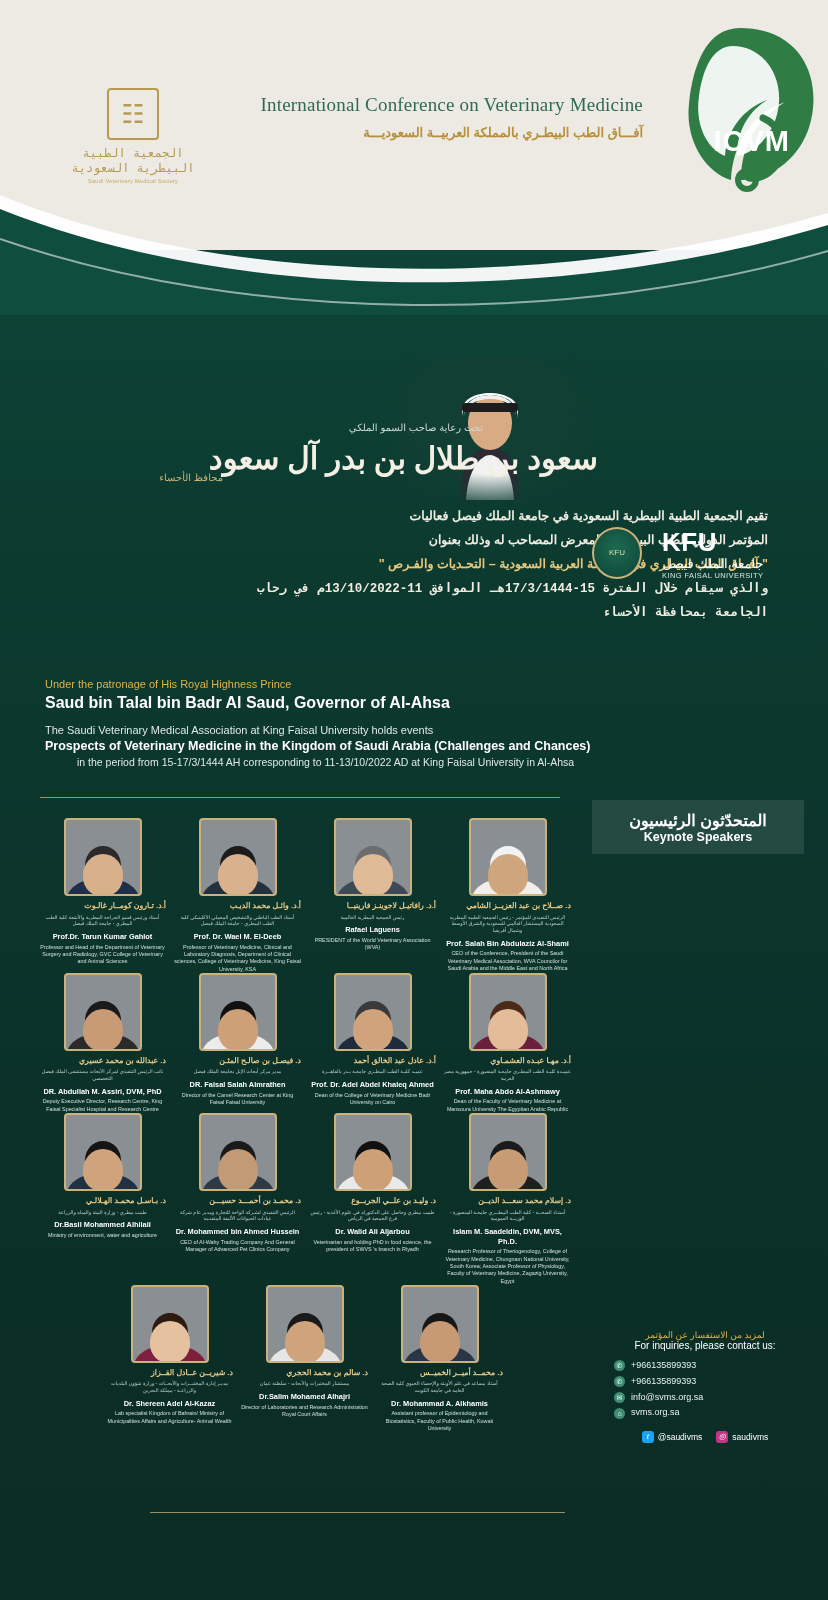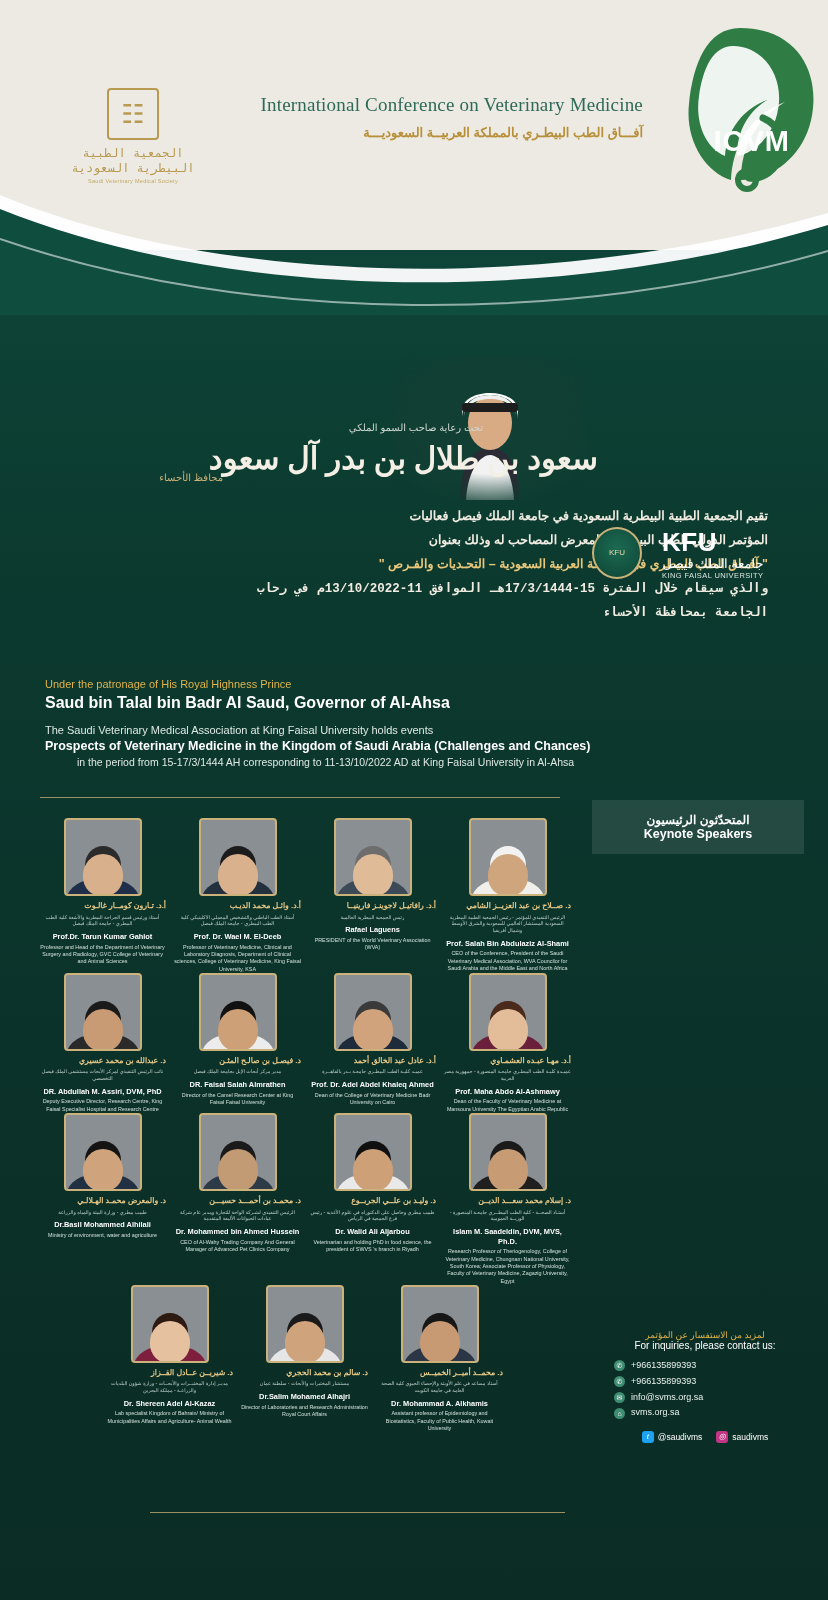--- a/index.html
+++ b/index.html
@@ -101,21 +101,21 @@
   .eng-line2 { color: #ffffff; font-size: 12.5px; font-weight: bold; margin-bottom: 3px; }
   .eng-line3 { color: #dfe9e4; font-size: 10.5px; padding-left: 32px; }
 
   
   .speakers-head {
     position: absolute; left: 592px; top: 800px; width: 212px; height: 54px;
     background: rgba(255,255,255,0.10);
     display: flex; flex-direction: column; align-items: center; justify-content: center;
     z-index: 6;
   }
-  .speakers-head .ar { color: #fff; font-size: 12px; font-weight: bold; direction: rtl; }
+  .speakers-head .ar { color: #fff; font-size: 16px; font-weight: bold; direction: rtl; }
   .speakers-head .en { color: #fff; font-size: 12.5px; font-weight: bold; }
 
   .rule { position: absolute; height: 1px; background: #cbb27a; opacity: .75; z-index: 6; }
   .rule.top { left: 40px; top: 797px; width: 520px; }
   .rule.bottom { left: 150px; top: 1512px; width: 415px; }
 
   .grid { position: absolute; left: 35px; top: 818px; width: 540px; z-index: 6; }
   .row { display: flex; justify-content: flex-start; }
   .card { width: 135px; padding: 0 4px; text-align: center; }
   .card.offset { margin-left: 67px; }
@@ -323,21 +323,21 @@
         <div class="title-en-sm">Dean of the Faculty of Veterinary Medicine at Mansoura University The Egyptian Arabic Republic</div>
       </div>
     </div>
 
     <div class="row">
       <div class="card">
         <div class="photo">
           <div class="shoulders" style="background:#223043"></div>
           <div class="face" style="background:#cfa47c; box-shadow:0 -10px 0 -2px #141414"></div>
         </div>
-        <div class="name-ar">د. والمعرض محمـد الهـلالـي</div>
+        <div class="name-ar">د. بـاسـل محمـد الهـلالـي</div>
         <div class="title-ar-sm">طبيب بيطري - وزارة البيئة والمياه والزراعة</div>
         <div class="name-en">Dr.Basil Mohammed Alhilali</div>
         <div class="title-en-sm">Ministry of environment, water and agriculture</div>
       </div>
       <div class="card">
         <div class="photo">
           <div class="shoulders" style="background:#2d3b49"></div>
           <div class="face" style="background:#c29a73; box-shadow:0 -10px 0 -2px #1a1a1a"></div>
         </div>
         <div class="name-ar">د. محمـد بن أحمـــد حسيـــن</div>

